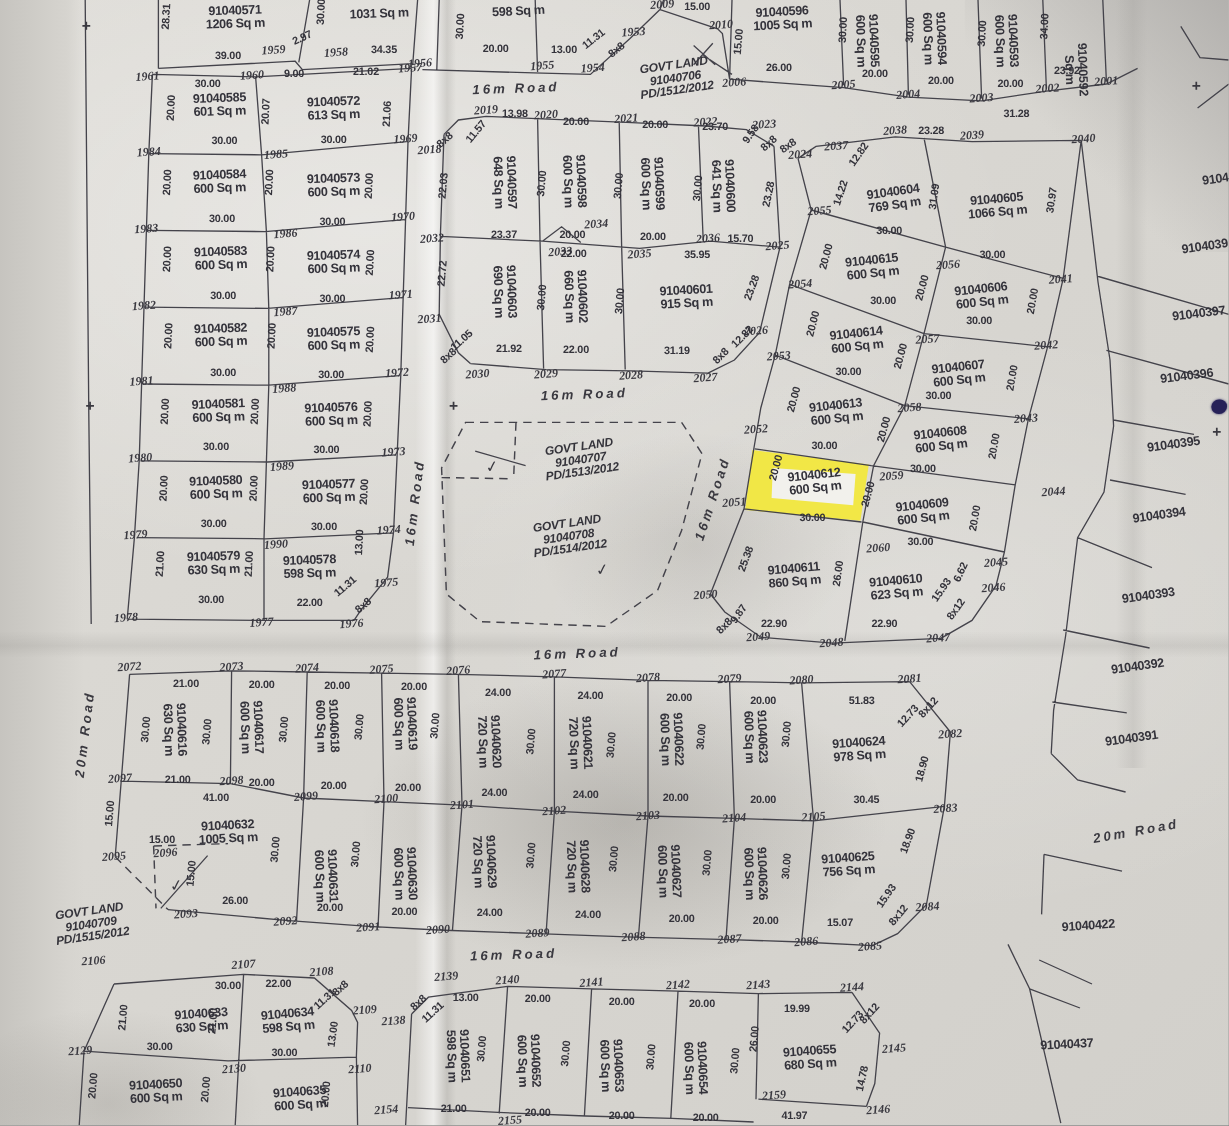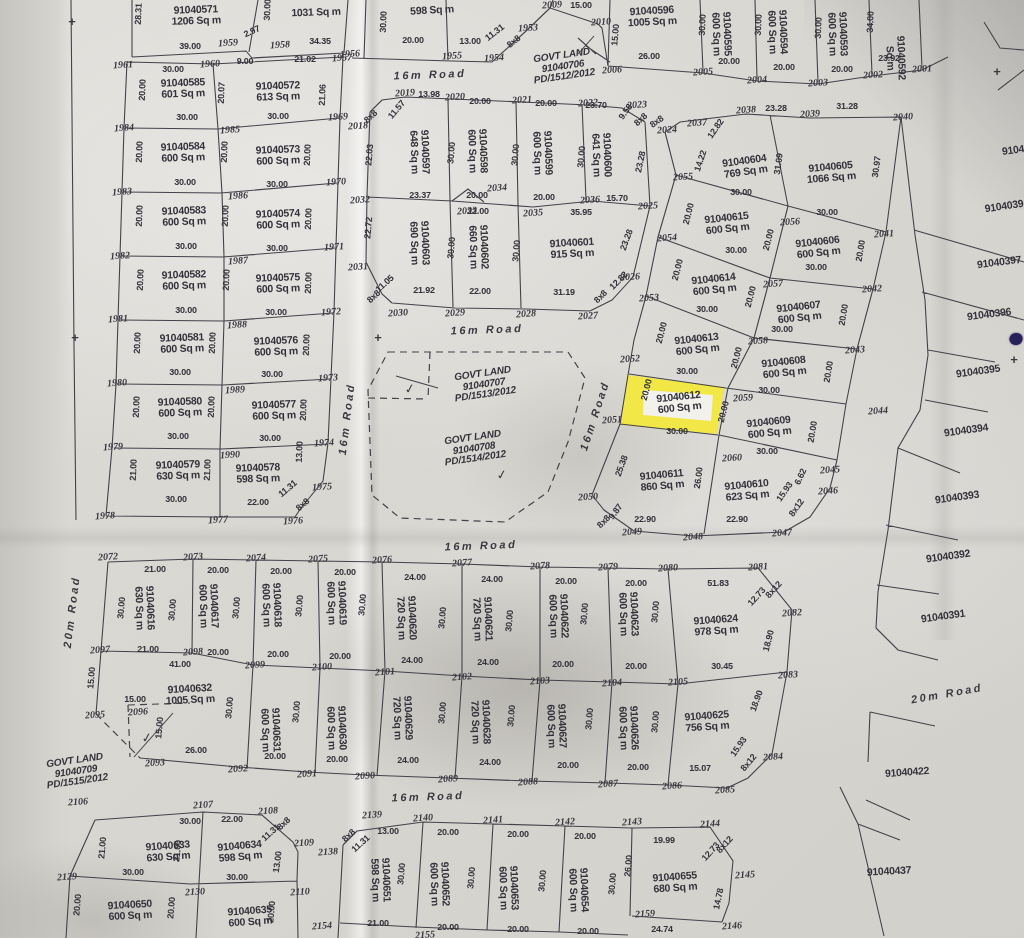--- a/index.html
+++ b/index.html
@@ -640,21 +640,21 @@
       <div class="lbl dim" style="left: 385px; top: 284px; --r: -42deg;">11.05</div>
       <div class="lbl dim" style="left: 374px; top: 297px; --r: -42deg;">8x8</div>
       <div class="lbl dim" style="left: 424px; top: 291px; --r: 0deg;">21.92</div>
       <div class="lbl dim" style="left: 480px; top: 292px; --r: 0deg;">22.00</div>
       <div class="lbl dim" style="left: 564px; top: 293px; --r: 0deg;">31.19</div>
       <div class="lbl dim" style="left: 619px; top: 281px; --r: -45deg;">12.82</div>
       <div class="lbl dim" style="left: 601px; top: 297px; --r: -45deg;">8x8</div>
       <div class="lbl dim" style="left: 657px; top: 122px; --r: -35deg;">8x8</div>
       <div class="lbl dim" style="left: 716px; top: 129px; --r: -55deg;">12.82</div>
       <div class="lbl dim" style="left: 776px; top: 109px; --r: 0deg;">23.28</div>
-      <div class="lbl dim" style="left: 847px; top: 107px; --r: 0deg;">31.28</div>
+      <div class="lbl dim" style="left: 847px; top: 95px; --r: 0deg;">31.28</div>
       <div class="lbl dim" style="left: 701px; top: 161px; --r: -72deg;">14.22</div>
       <div class="lbl dim" style="left: 779px; top: 164px; --r: -82deg;">31.09</div>
       <div class="lbl dim" style="left: 877px; top: 167px; --r: -82deg;">30.97</div>
       <div class="lbl dim" style="left: 741px; top: 193px; --r: 0deg;">30.00</div>
       <div class="lbl dim" style="left: 827px; top: 213px; --r: 0deg;">30.00</div>
       <div class="lbl dim" style="left: 689px; top: 214px; --r: -75deg;">20.00</div>
       <div class="lbl dim" style="left: 736px; top: 251px; --r: 0deg;">30.00</div>
       <div class="lbl dim" style="left: 769px; top: 240px; --r: -75deg;">20.00</div>
       <div class="lbl dim" style="left: 861px; top: 251px; --r: -80deg;">20.00</div>
       <div class="lbl dim" style="left: 816px; top: 268px; --r: 0deg;">30.00</div>
@@ -757,21 +757,21 @@
       <div class="lbl dim" style="left: 629px; top: 866px; --r: -85deg;">26.00</div>
       <div class="lbl dim" style="left: 402px; top: 874px; --r: -85deg;">30.00</div>
       <div class="lbl dim" style="left: 472px; top: 878px; --r: -85deg;">30.00</div>
       <div class="lbl dim" style="left: 543px; top: 881px; --r: -85deg;">30.00</div>
       <div class="lbl dim" style="left: 613px; top: 884px; --r: -85deg;">30.00</div>
       <div class="lbl dim" style="left: 719px; top: 899px; --r: -78deg;">14.78</div>
       <div class="lbl dim" style="left: 378px; top: 924px; --r: 0deg;">21.00</div>
       <div class="lbl dim" style="left: 448px; top: 928px; --r: 0deg;">20.00</div>
       <div class="lbl dim" style="left: 518px; top: 930px; --r: 0deg;">20.00</div>
       <div class="lbl dim" style="left: 588px; top: 932px; --r: 0deg;">20.00</div>
-      <div class="lbl dim" style="left: 662px; top: 930px; --r: 0deg;">24.74</div>
+      <div class="lbl dim" style="left: 662px; top: 930px; --r: 0deg;">41.97</div>
       <div class="lbl road" style="left: 430px; top: 75px; --r: -2deg;">16m Road</div>
       <div class="lbl road" style="left: 487px; top: 330px; --r: -2deg;">16m Road</div>
       <div class="lbl road" style="left: 347px; top: 419px; --r: -83deg;">16m Road</div>
       <div class="lbl road" style="left: 595px; top: 416px; --r: -72deg;">16m Road</div>
       <div class="lbl road" style="left: 481px; top: 546px; --r: -2deg;">16m Road</div>
       <div class="lbl road" style="left: 72px; top: 612px; --r: -83deg;">20m Road</div>
       <div class="lbl road" style="left: 428px; top: 797px; --r: -2deg;">16m Road</div>
       <div class="lbl road" style="left: 947px; top: 694px; --r: -10deg;">20m Road</div>
       <div class="lbl govt" style="left: 563px; top: 66px; --r: -8deg;">
         <div>GOVT LAND</div>

